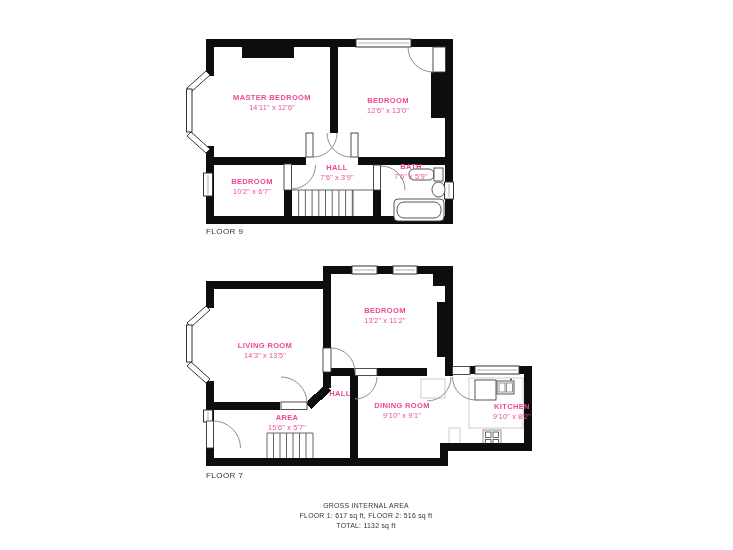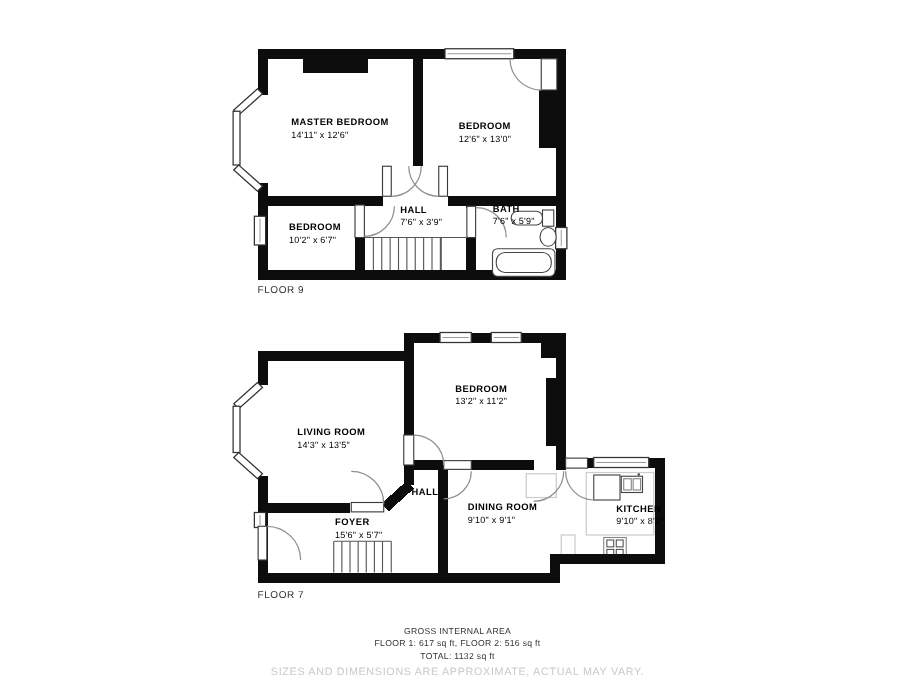--- a/index.html
+++ b/index.html
@@ -1,20 +1,20 @@
 <!DOCTYPE html>
 <html><head>
 <meta charset="utf-8">
 <style>
   html,body{margin:0;padding:0;background:#fff;}
   .stage{position:relative;width:733px;height:550px;background:#fff;overflow:hidden;
          font-family:"Liberation Sans",sans-serif;}
   .stage svg{position:absolute;left:0;top:0;}
-  .lbl{position:absolute;transform:translate(-50%,-50%);text-align:left;
-       white-space:nowrap;color:#000000;}
+  .lbl{position:absolute;transform:translate(-50%,-50%);text-align:center;
+       white-space:nowrap;color:#ec4899;}
   .rn{font:700 7.5px/1.32 "Liberation Sans",sans-serif;letter-spacing:.35px;}
   .rd{font:400 7.2px/1.32 "Liberation Sans",sans-serif;letter-spacing:.2px;}
   .floortag{position:absolute;font:400 8px/1 "Liberation Sans",sans-serif;
             color:#333;letter-spacing:.45px;}
   .fline{position:absolute;left:366px;transform:translateX(-50%);color:#333;
          font:400 6.9px/1 "Liberation Sans",sans-serif;letter-spacing:.25px;white-space:nowrap;}
   .disclaimer{position:absolute;left:366px;transform:translateX(-50%);color:#c9c9c9;
          font:400 8.6px/1 "Liberation Sans",sans-serif;letter-spacing:.55px;white-space:nowrap;}
 </style>
 </head>
@@ -202,31 +202,30 @@
   <div class="rd">14'3" x 13'5"</div>
 </div>
 <div class="lbl" style="left:385px;top:316px">
   <div class="rn">BEDROOM</div>
   <div class="rd">13'2" x 11'2"</div>
 </div>
 <div class="lbl" style="left:340px;top:394px">
   <div class="rn">HALL</div>
 </div>
 <div class="lbl" style="left:287px;top:423px">
-  <div class="rn">FOYER</div>
+  <div class="rn">AREA</div>
   <div class="rd">15'6" x 5'7"</div>
 </div>
 <div class="lbl" style="left:402px;top:411px">
   <div class="rn">DINING ROOM</div>
   <div class="rd">9'10" x 9'1"</div>
 </div>
 <div class="lbl" style="left:512px;top:412px">
   <div class="rn">KITCHEN</div>
   <div class="rd">9'10" x 8'2"</div>
 </div>
 <div class="floortag" style="left:206px;top:472px">FLOOR 7</div>
 
 <div class="fline" style="top:503px">GROSS INTERNAL AREA</div>
 <div class="fline" style="top:513px">FLOOR 1: 617 sq ft, FLOOR 2: 516 sq ft</div>
 <div class="fline" style="top:523px">TOTAL: 1132 sq ft</div>
-<div class="disclaimer" style="top:533px">SIZES AND DIMENSIONS ARE APPROXIMATE, ACTUAL MAY VARY.</div>
 
 </div>
 
 </body></html>

